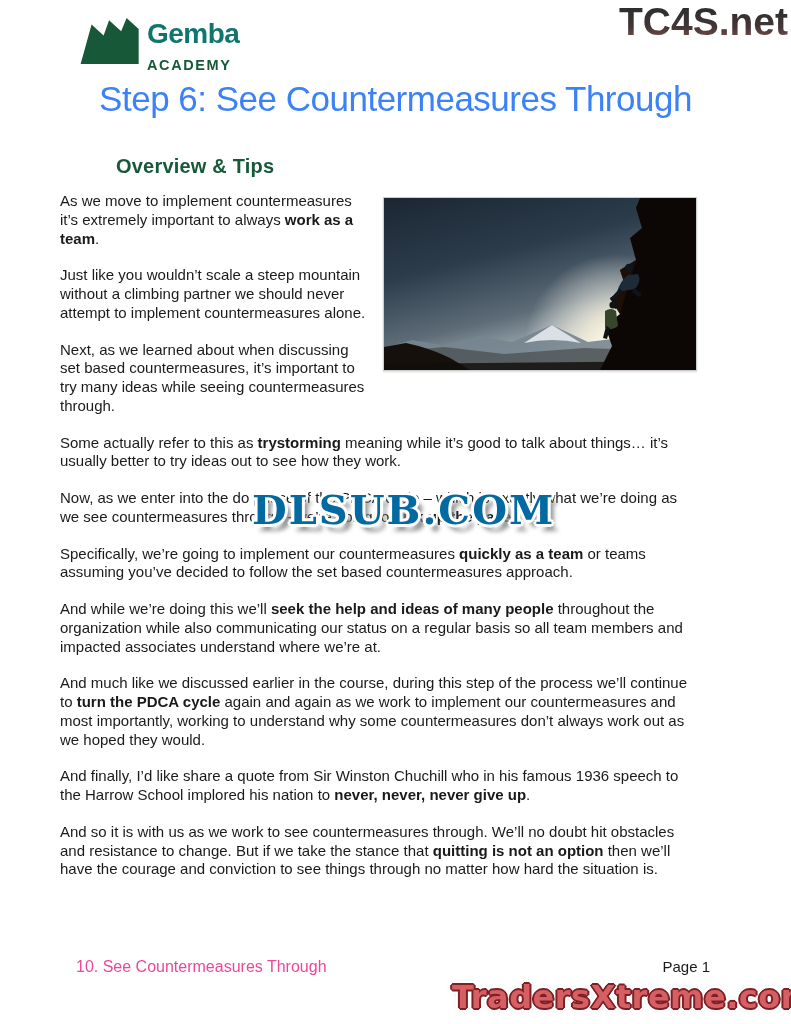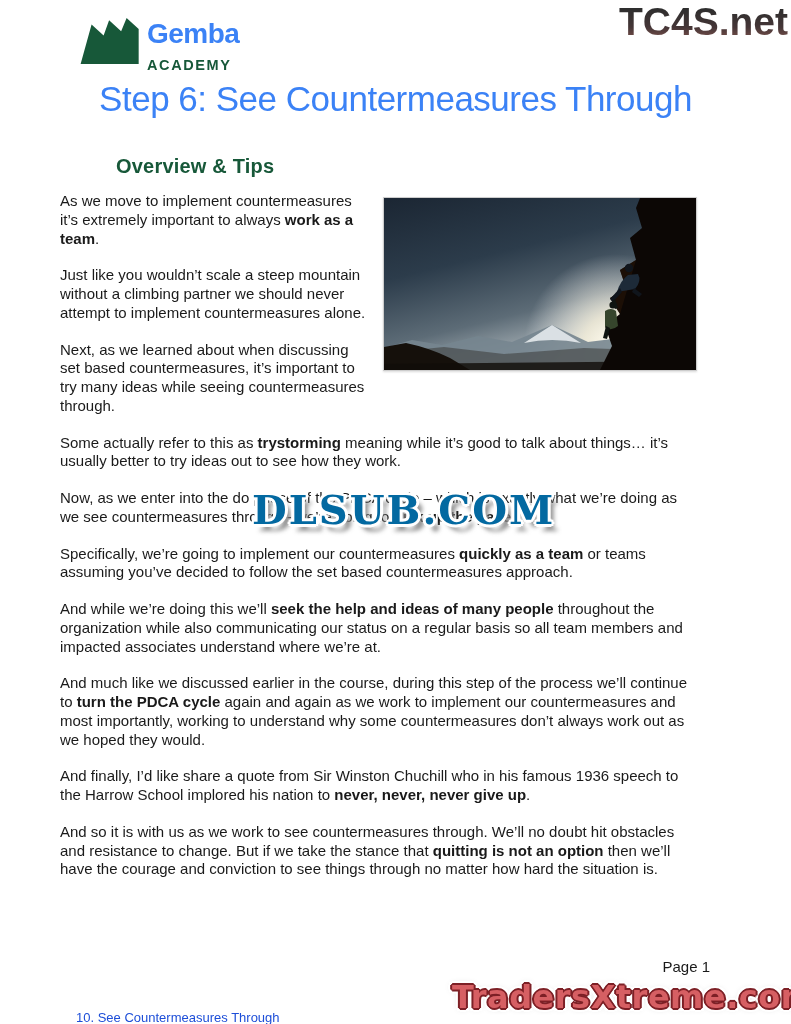--- a/index.html
+++ b/index.html
@@ -9,21 +9,21 @@
     background:#ffffff;
     font-family:"Liberation Sans",sans-serif;
     color:#1a1a1a;
     overflow:hidden;
     margin:0 auto;
   }
   
   .logo{position:absolute;left:76px;top:18px;display:flex;align-items:flex-start;gap:7px;}
   .logo svg{display:block;}
   .logo-text{line-height:1;margin-top:2px;}
-  .logo-brand{font-size:28px;font-weight:bold;color:#3b82f6;letter-spacing:-0.5px;}
+  .logo-brand{font-size:28px;font-weight:bold;color:#0f766e;letter-spacing:-0.5px;}
   .logo-sub{font-size:14.5px;font-weight:bold;color:#175839;letter-spacing:1.6px;margin-top:10px;}
   .wm-top{
     position:absolute;top:0px;right:3px;
     font-size:39px;font-weight:bold;letter-spacing:0px;
     background:linear-gradient(180deg,#2e2e2e 20%,#453637 62%,#8d5a52 100%);
     -webkit-background-clip:text;background-clip:text;color:transparent;
   }
   
   .doc-title{
     position:absolute;top:79px;left:40px;right:40px;
@@ -65,21 +65,21 @@
     font-size:32px;font-weight:bold;letter-spacing:0.5px;
     color:#d65f63;
     text-shadow:
       -2px 0 0 #7d2026,2px 0 0 #7d2026,0 -2px 0 #7d2026,0 2px 0 #7d2026,
       -1px -1px 0 #7d2026,1px -1px 0 #7d2026,-1px 1px 0 #7d2026,1px 1px 0 #7d2026,
       -4px 0 0 #fff,4px 0 0 #fff,0 -4px 0 #fff,0 4px 0 #fff,
       -3px -3px 0 #fff,3px -3px 0 #fff,-3px 3px 0 #fff,3px 3px 0 #fff,
       0 0 7px rgba(0,0,0,.25);
   }
   
-  .footer-left{position:absolute;left:76px;top:1010px;font-size:13px;color:#1d4ed8;}
+  .footer-left{position:absolute;left:76px;top:958px;font-size:16px;color:#ec4899;}
   .footer-right{position:absolute;right:81px;top:958px;font-size:15px;color:#1a1a1a;}
 </style>
 </head>
 <body>
 
 <div class="page">
 
   <div class="logo">
     <span>
       <svg width="64" height="46" viewBox="0 0 58 42">

